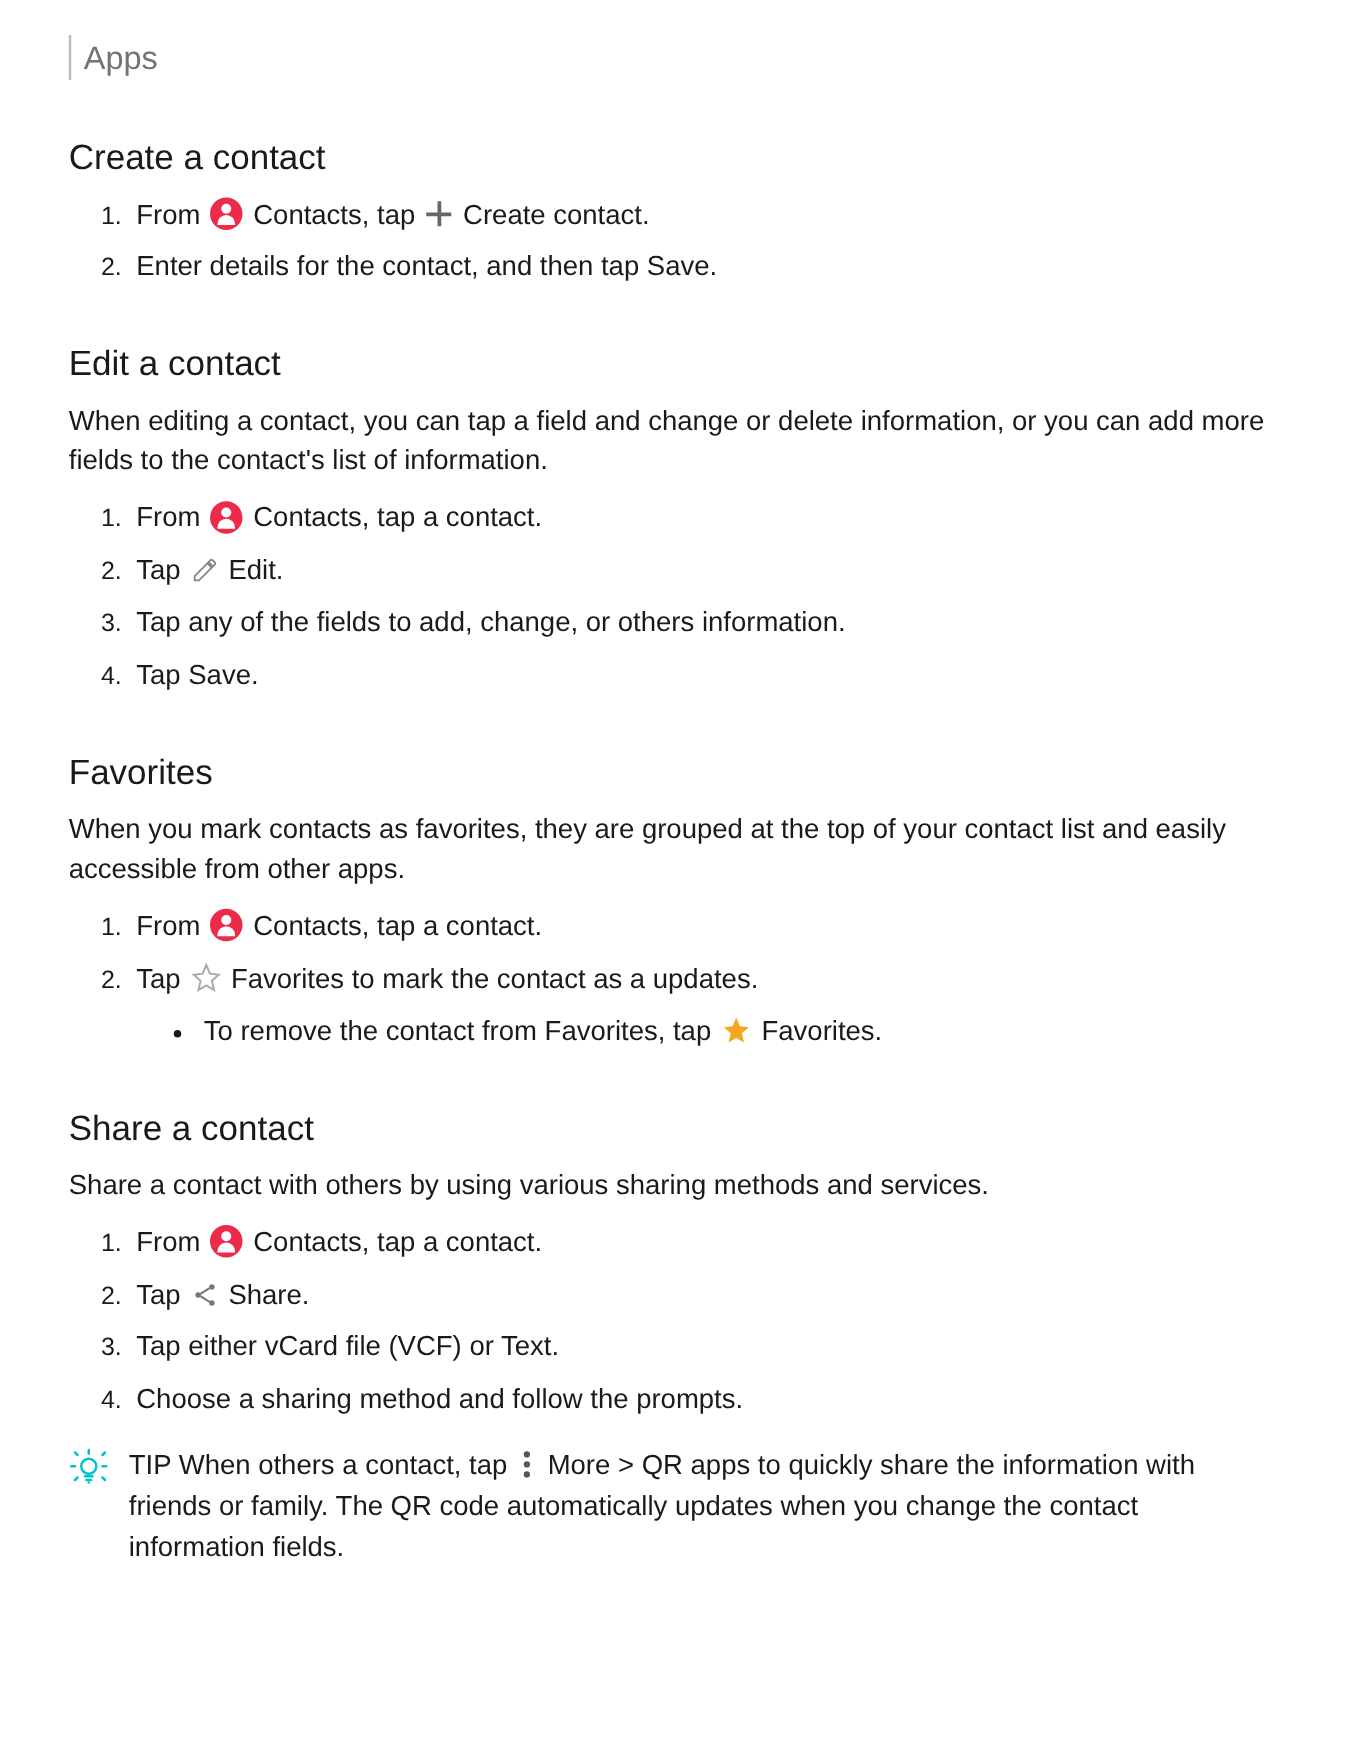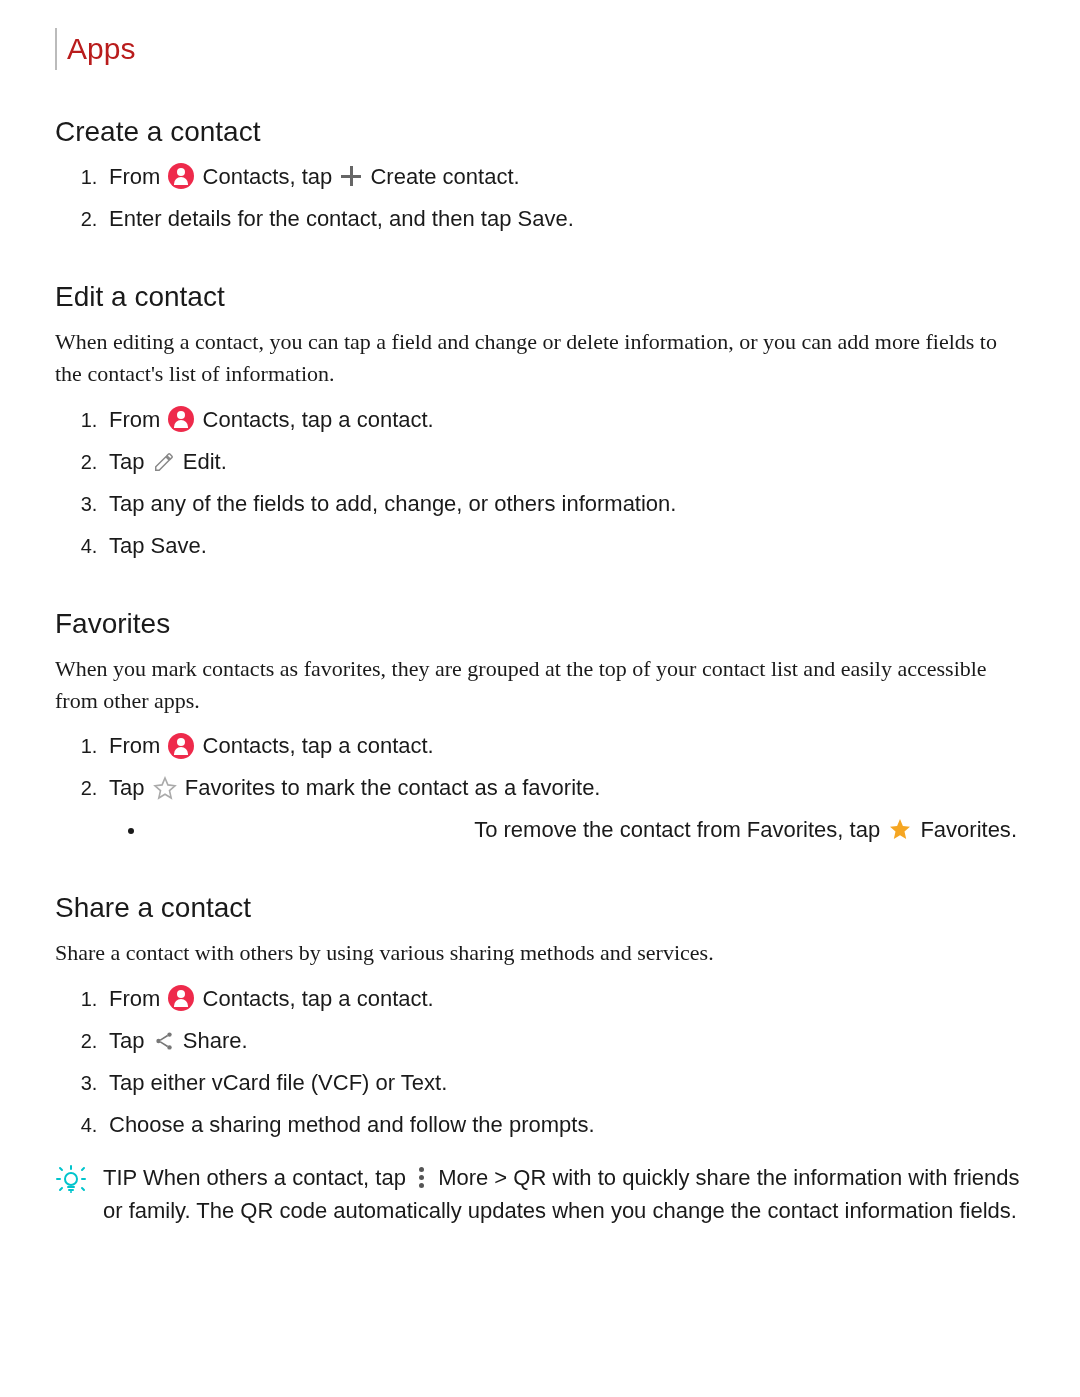--- a/index.html
+++ b/index.html
@@ -5,37 +5,36 @@
   body {
     font-family: 'Segoe UI', Arial, sans-serif;
     margin: 0;
     padding: 28px 55px 40px 55px;
     color: #1a1a1a;
     width: 1080px;
     box-sizing: border-box;
     line-height: 1.4;
   }
   .header-label {
-    color: #b91c1c;
-    font-size: 30px;
+    color: #737373;
+    font-size: 26px;
     font-weight: 300;
     border-left: 2px solid #bbb;
     padding-left: 10px;
     margin-bottom: 30px;
   }
   h2 {
     font-size: 28px;
     font-weight: 400;
     margin: 42px 0 10px 0;
   }
   p.desc {
     font-size: 22px;
     margin: 4px 0 14px 0;
     line-height: 1.45;
-    font-family: Liberation Serif, serif;
   }
   ol {
     font-size: 22px;
     padding-left: 48px;
     margin: 10px 0;
   }
   ol li {
     margin: 10px 0;
     line-height: 1.45;
     padding-left: 6px;
@@ -43,22 +42,21 @@
   ol li::marker {
     font-size: 20px;
   }
   ul.sub {
     list-style-type: disc;
     padding-left: 30px;
     margin: 10px 0;
   }
   ul.sub li {
     font-size: 22px;
-    margin: 8px 8px;
-    text-align: right;
+    margin: 8px 18px;
   }
   .bold { font-weight: 400; }
   .icon {
     display: inline-block;
     vertical-align: middle;
     position: relative;
     top: -2px;
   }
   .contacts-icon {
     width: 26px; height: 26px;
@@ -194,21 +192,21 @@
     <span class="icon contacts-icon"></span>
     <span class="bold"> Contacts</span><span>, tap a contact.</span>
   </li>
   <li>
     <span>Tap</span>
     <span class="icon star-outline">
       <svg viewBox="0 0 24 24">
           <path d="M12 2l2.9 6.9L22 9.8l-5.5 4.8L18.2 22 12 18.3 5.8 22l1.7-7.4L2 9.8l7.1-.9L12 2z" fill="none" stroke="#aaa" stroke-width="1.6"></path>
         </svg>
     </span>
-    <span class="bold"> Favorites</span><span> to mark the contact as a favorite.</span>
+    <span class="bold"> Favorites</span><span> to mark the contact as a updates.</span>
     <ul class="sub">
       <li>
         <span>To remove the contact from Favorites, tap</span>
         <span class="icon star-filled">
           <svg viewBox="0 0 24 24">
               <path d="M12 2l2.9 6.9L22 9.8l-5.5 4.8L18.2 22 12 18.3 5.8 22l1.7-7.4L2 9.8l7.1-.9L12 2z" fill="#f5a623"></path>
             </svg>
         </span>
         <span class="bold"> Favorites</span><span>.</span>
       </li>
@@ -248,15 +246,15 @@
       <g stroke="#00c4cc" stroke-width="2" fill="none" stroke-linecap="round">
         <circle cx="16" cy="16" r="6"></circle>
         <path d="M13 24h6M14 27h4"></path>
         <path d="M16 3v3M16 29v0M5 16H2M30 16h-3M7 7l-2-2M27 7l2-2M7 25l-2 2M27 25l2 2"></path>
       </g>
     </svg>
   </span>
   <div class="tip-text">
     <span class="bold">TIP</span><span>  When others a contact, tap</span>
     <span class="icon more-icon"><span></span><span></span><span></span></span>
-    <span class="bold"> More</span><span> &gt; </span><span class="bold">QR with</span><span> to quickly share the information with friends or family. The QR code automatically updates when you change the contact information fields.</span>
+    <span class="bold"> More</span><span> &gt; </span><span class="bold">QR apps</span><span> to quickly share the information with friends or family. The QR code automatically updates when you change the contact information fields.</span>
   </div>
 </div>
 
 </body></html>

